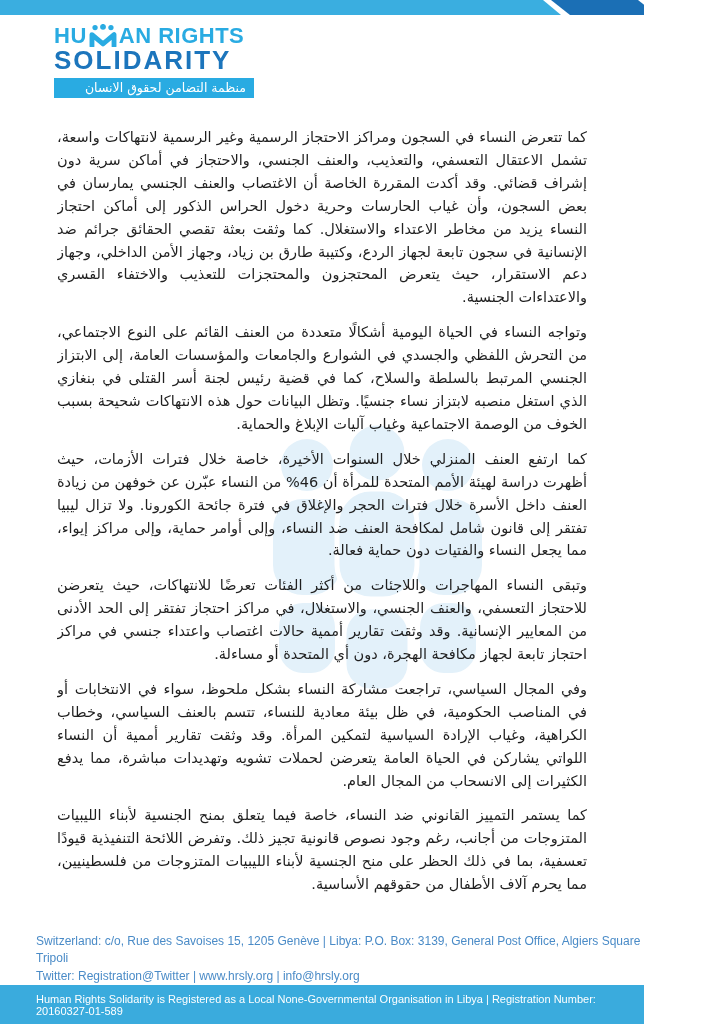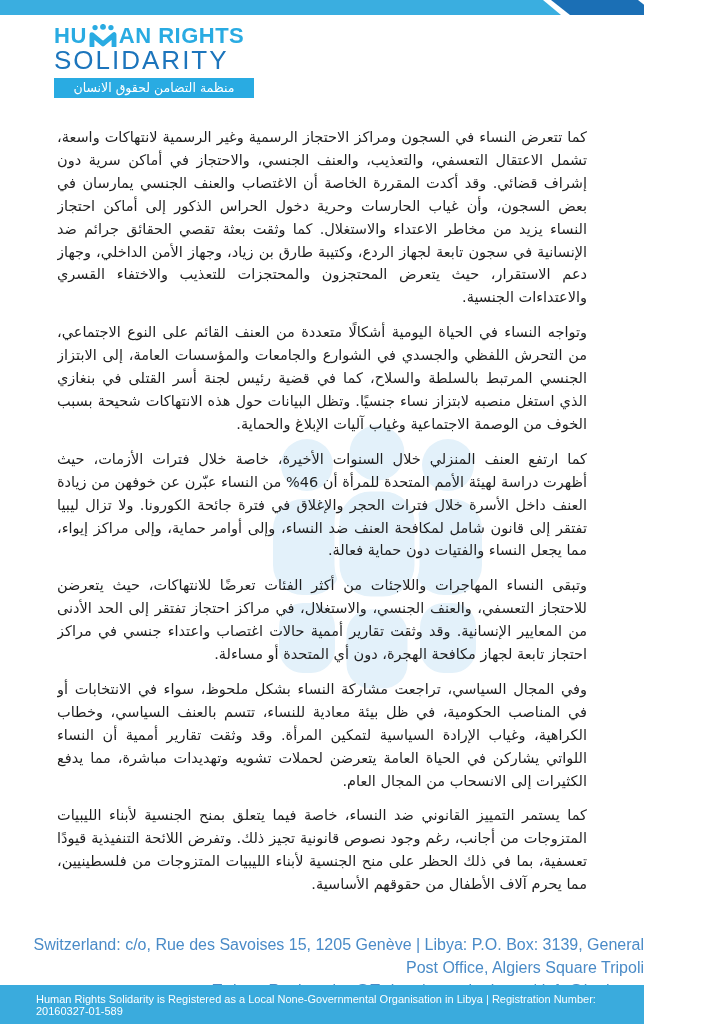--- a/index.html
+++ b/index.html
@@ -14,47 +14,48 @@
   .topbar{position:absolute;top:0;left:0;width:724px;height:15px;}
   .topbar svg{display:block;}
   
   .logo{position:absolute;top:24px;left:54px;width:210px;}
   .logo-line1{
     display:flex;align-items:flex-end;
     color:#29abe2;font-weight:bold;font-size:22px;letter-spacing:.5px;line-height:1;
   }
   .logo-line1 .m-icon{margin:0 1px;color:#29abe2;}
   .logo-line2{
-    color:#1c75bc;font-weight:normal;font-size:26px;letter-spacing:2px;line-height:1.05;
+    color:#1c75bc;font-weight:bold;font-size:26px;letter-spacing:2px;line-height:1.05;
   }
   .logo-banner{
     margin-top:4px;width:200px;box-sizing:border-box;
     background:#29abe2;color:#ffffff;
-    font-size:12.5px;text-align:center;padding:2px 8px 3px;
+    font-size:12.5px;text-align:right;padding:2px 8px 3px;
     font-family:"DejaVu Sans", sans-serif;
     direction:rtl;
   }
   
   .watermark{position:absolute;top:425px;left:245px;width:265px;height:270px;pointer-events:none;}
   
   .doc-body{
     position:absolute;top:126px;left:57px;right:57px;bottom:100px;
     overflow:hidden;
     direction:rtl;
     text-align:justify;
     font-family:"DejaVu Sans", sans-serif;
     font-size:14.5px;line-height:1.58;color:#1f1f1f;
   }
   .doc-body p{margin:0 0 12px 0;}
   
   .contact{
     position:absolute;left:0;right:0;top:933px;
-    text-align:right;color:#4a8bc7;
-    font-size:16px;line-height:1.45;
+    text-align:left;color:#4a8bc7;
+    font-size:12px;line-height:1.45;
     font-family:"Liberation Sans", sans-serif;
+    padding-left:36px;
   }
   .bottom-bar{
     position:absolute;left:0;right:0;bottom:0;height:39px;
     background:#3aabdd;color:#ffffff;
     display:flex;align-items:center;justify-content:center;
     font-size:11px;
     padding-left:36px;
   }
 </style>
 </head>

